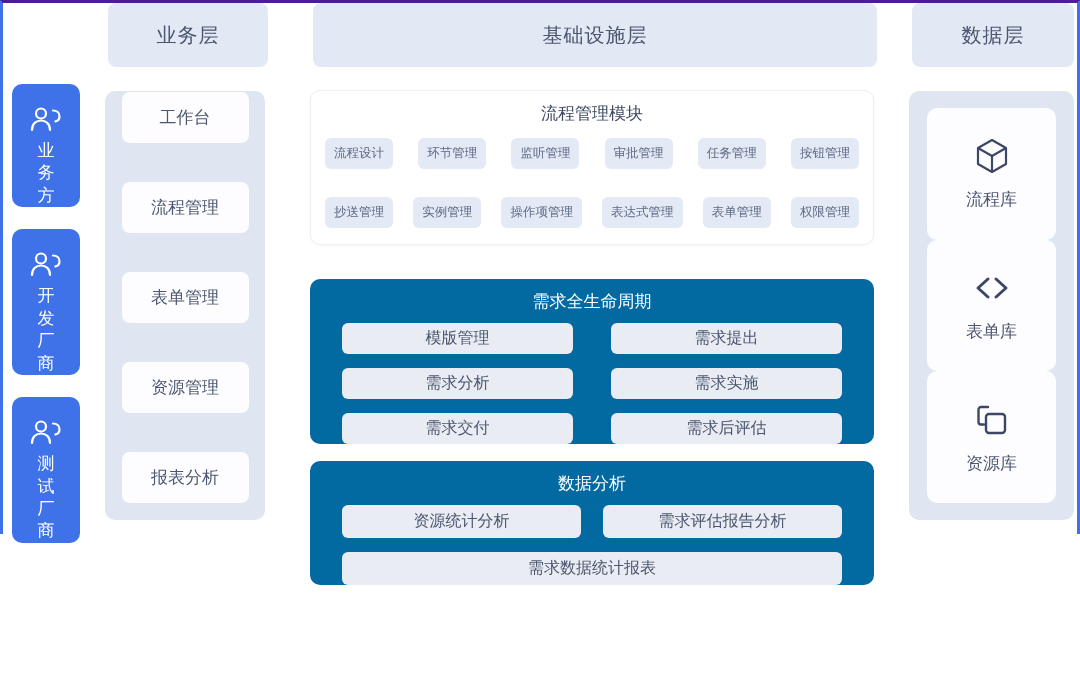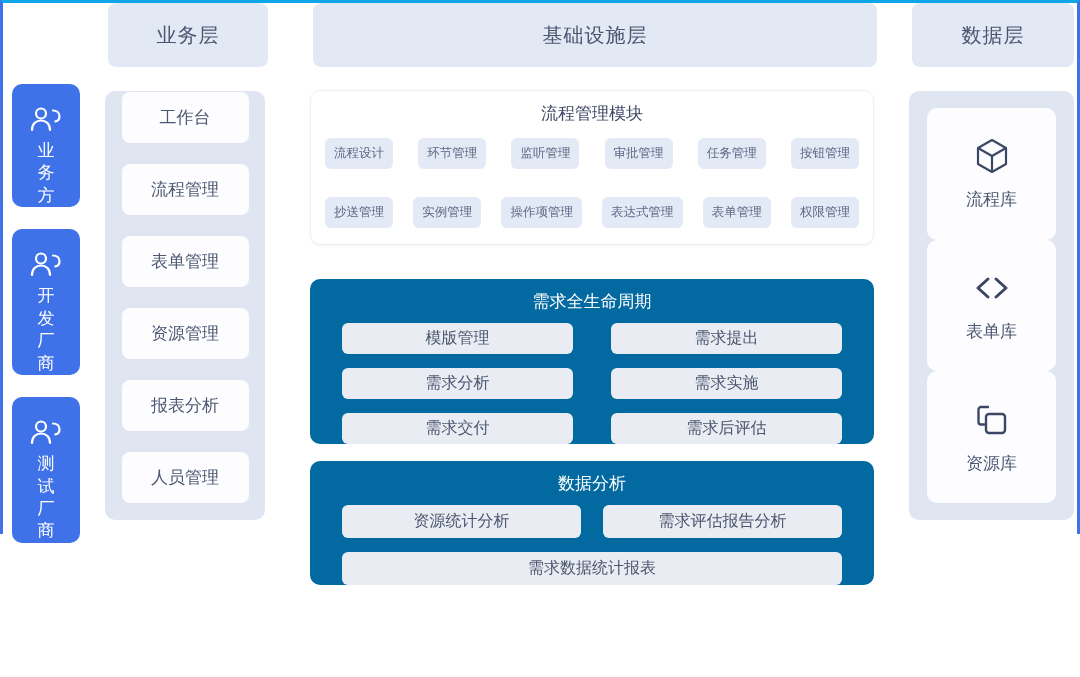--- a/index.html
+++ b/index.html
@@ -5,21 +5,21 @@
   html,body{margin:0;padding:0;}
   body{
     width:1080px;height:677px;overflow:hidden;
     background:#ffffff;
     font-family:"Liberation Sans","DejaVu Sans",sans-serif;
   }
   .frame{
     position:relative;width:1080px;height:534px;box-sizing:border-box;
     border-left:3px solid #3f72e8;
     border-right:3px solid #3f72e8;
-    border-top:3px solid #0ea5e9;
+    border-top:3px solid #4c1d95;
     background:#ffffff;
   }
 
   
   .header-row{
     position:absolute;left:0;right:0;top:0;height:68px;
     display:flex;align-items:flex-start;
   }
   .hdr-spacer{width:102px;flex:0 0 102px;}
   .hdr{
@@ -186,21 +186,20 @@
       </div>
 
     </div>
 
     <div class="biz-col">
       <div class="biz-item">工作台</div>
       <div class="biz-item">流程管理</div>
       <div class="biz-item">表单管理</div>
       <div class="biz-item">资源管理</div>
       <div class="biz-item">报表分析</div>
-      <div class="biz-item">人员管理</div>
     </div>
 
     <div class="col-gap"></div>
 
     <div class="infra-col">
 
       <div class="proc-card">
         <div class="proc-title">流程管理模块</div>
 
         <div class="tag-row">

